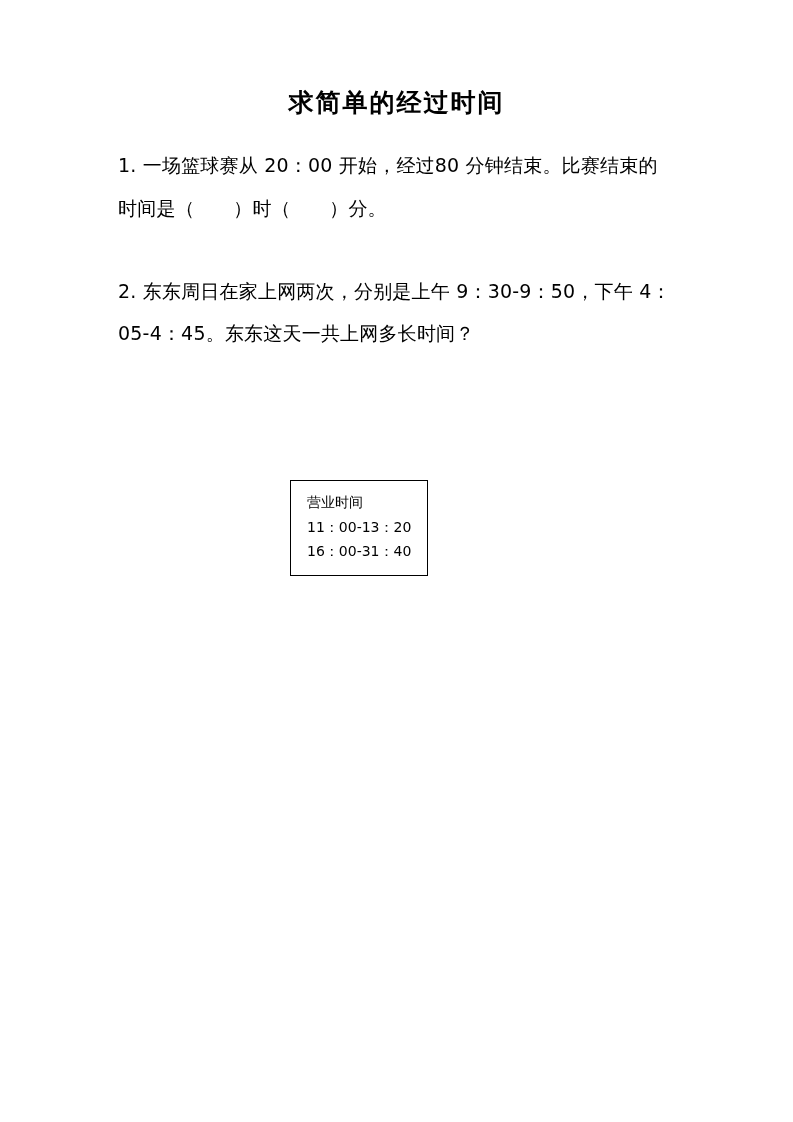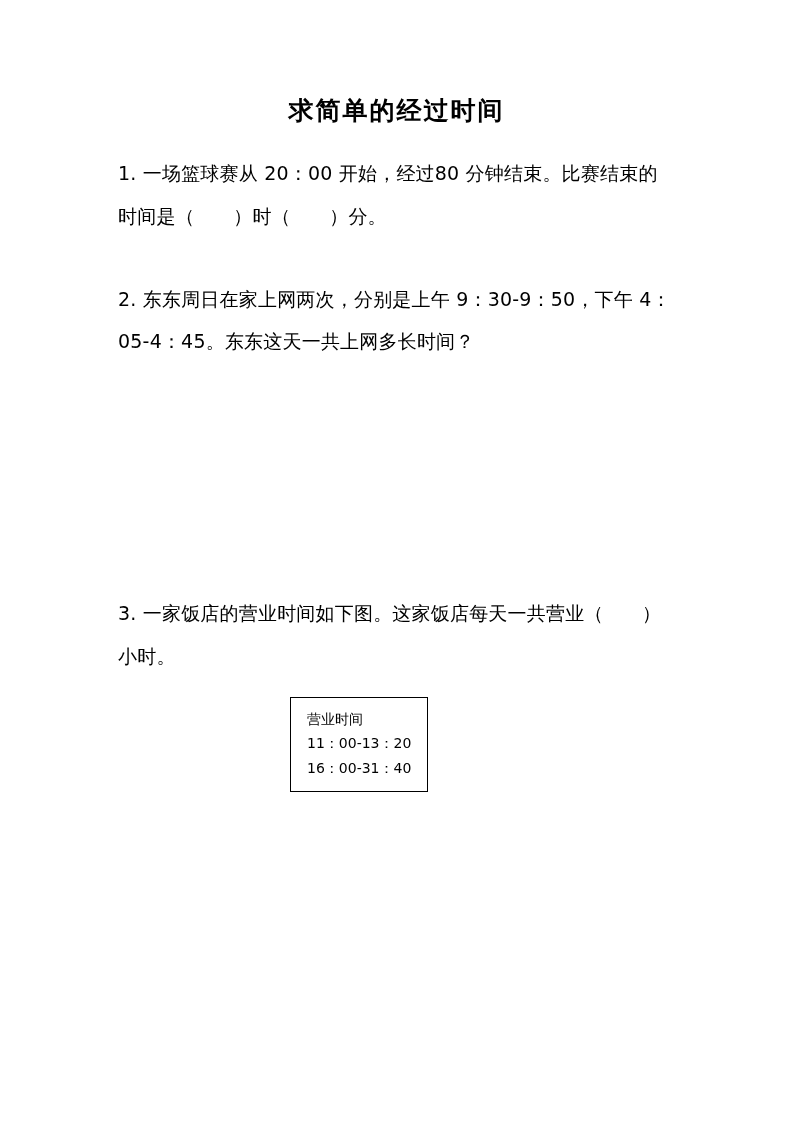--- a/index.html
+++ b/index.html
@@ -16,21 +16,21 @@
     overflow: hidden;
   }
   .page {
     position: relative;
     width: 793px;
     height: 1122px;
     box-sizing: border-box;
     padding: 0 118px;
   }
   .doc-title {
-    margin: 16px;
+    margin: 8px;
     padding-top: 80px;
     text-align: center;
     font-family: "DejaVu Serif", serif;
     font-weight: bold;
     font-size: 25px;
     letter-spacing: 2px;
     line-height: 1.2;
   }
   .problem {
     font-size: 19px;
@@ -68,21 +68,20 @@
 <div class="page">
 
   <h1 class="doc-title">求简单的经过时间</h1>
 
   <p class="problem p1">1. 一场篮球赛从 20：00 开始，经过80 分钟结束。比赛结束的时间是（　　）时（　　）分。</p>
 
   <p class="problem p2">2. 东东周日在家上网两次，分别是上午 9：30-9：50，下午 4：05-4：45。东东这天一共上网多长时间？</p>
 
   <div class="answer-gap-1"></div>
 
-  <p class="problem p3">3. 一家饭店的营业时间如下图。这家饭店每天一共营业（　　）小时。</p>
 
   <div class="box-wrap">
     <div class="schedule-box">
       <span class="schedule-title">营业时间</span>
       <span class="schedule-line">11：00-13：20</span>
       <span class="schedule-line">16：00-31：40</span>
     </div>
   </div>
 
 </div>

